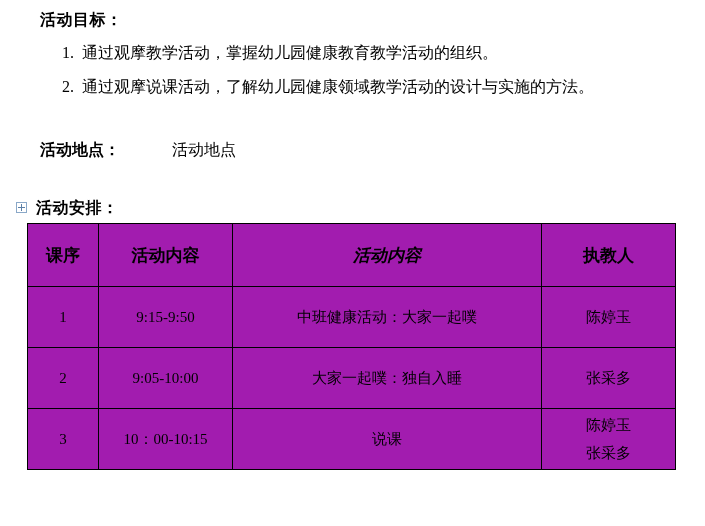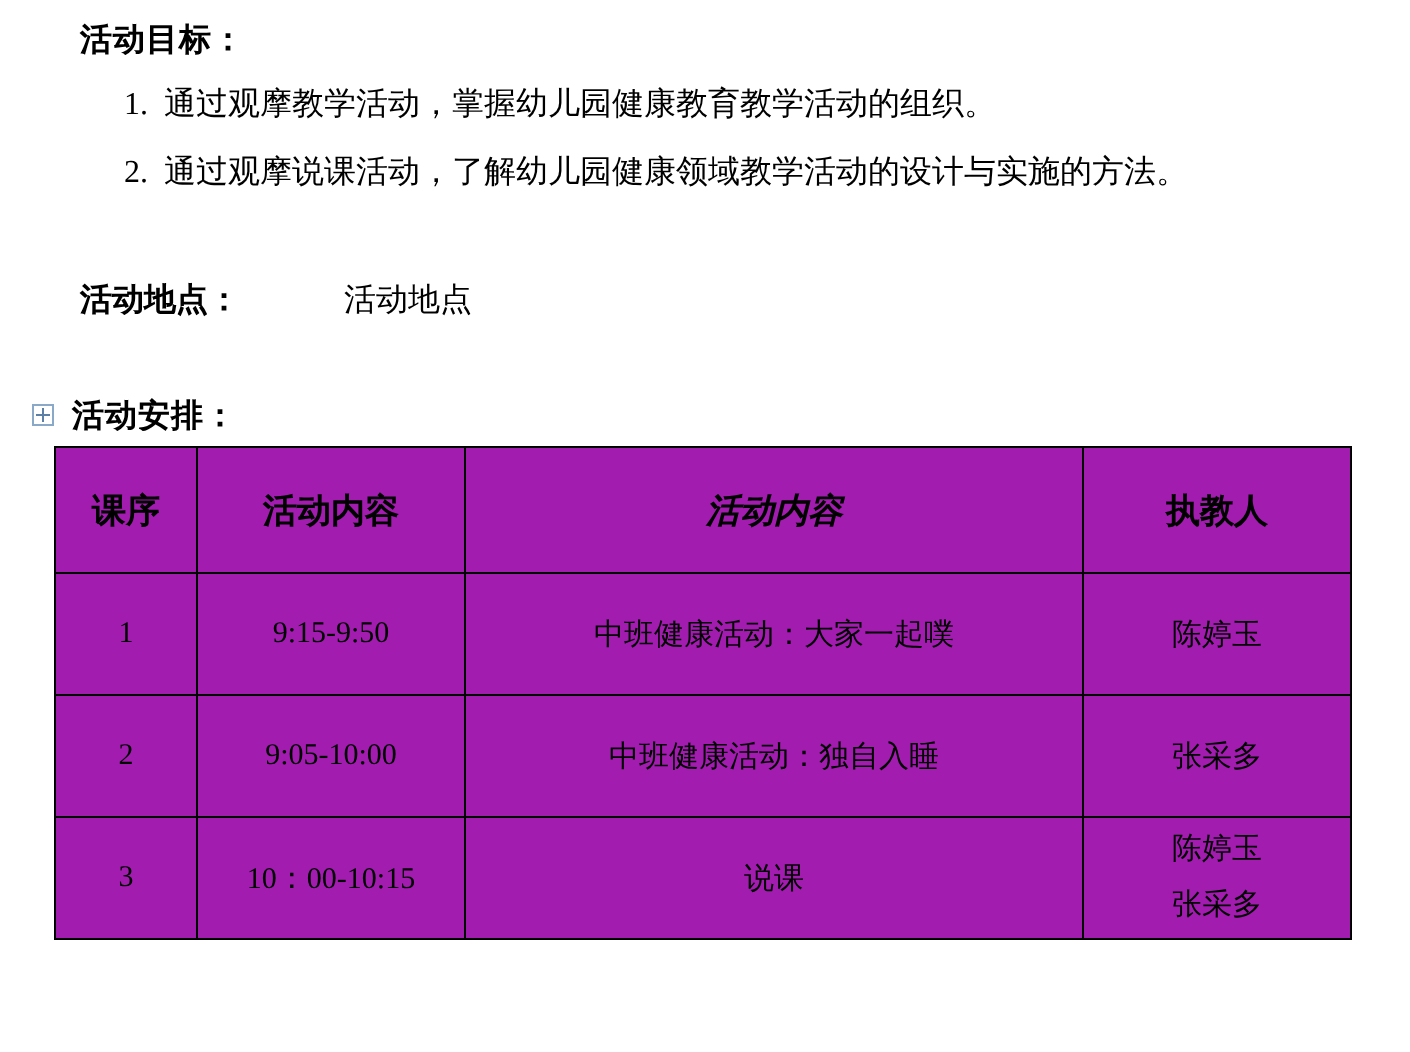--- a/index.html
+++ b/index.html
@@ -183,21 +183,21 @@
     <tbody>
       <tr>
         <td>1</td>
         <td>9:15-9:50</td>
         <td class="cell-content">中班健康活动：大家一起噗</td>
         <td>陈婷玉</td>
       </tr>
       <tr>
         <td>2</td>
         <td>9:05-10:00</td>
-        <td class="cell-content">中班健康活动：独自入睡</td>
+        <td class="cell-content">大家一起噗：独自入睡</td>
         <td>张采多</td>
       </tr>
       <tr>
         <td>3</td>
         <td>10：00-10:15</td>
         <td class="cell-content">说课</td>
         <td class="cell-teacher-multi">
           <span class="teacher-line">陈婷玉</span>
           <span class="teacher-line">张采多</span>
         </td>

